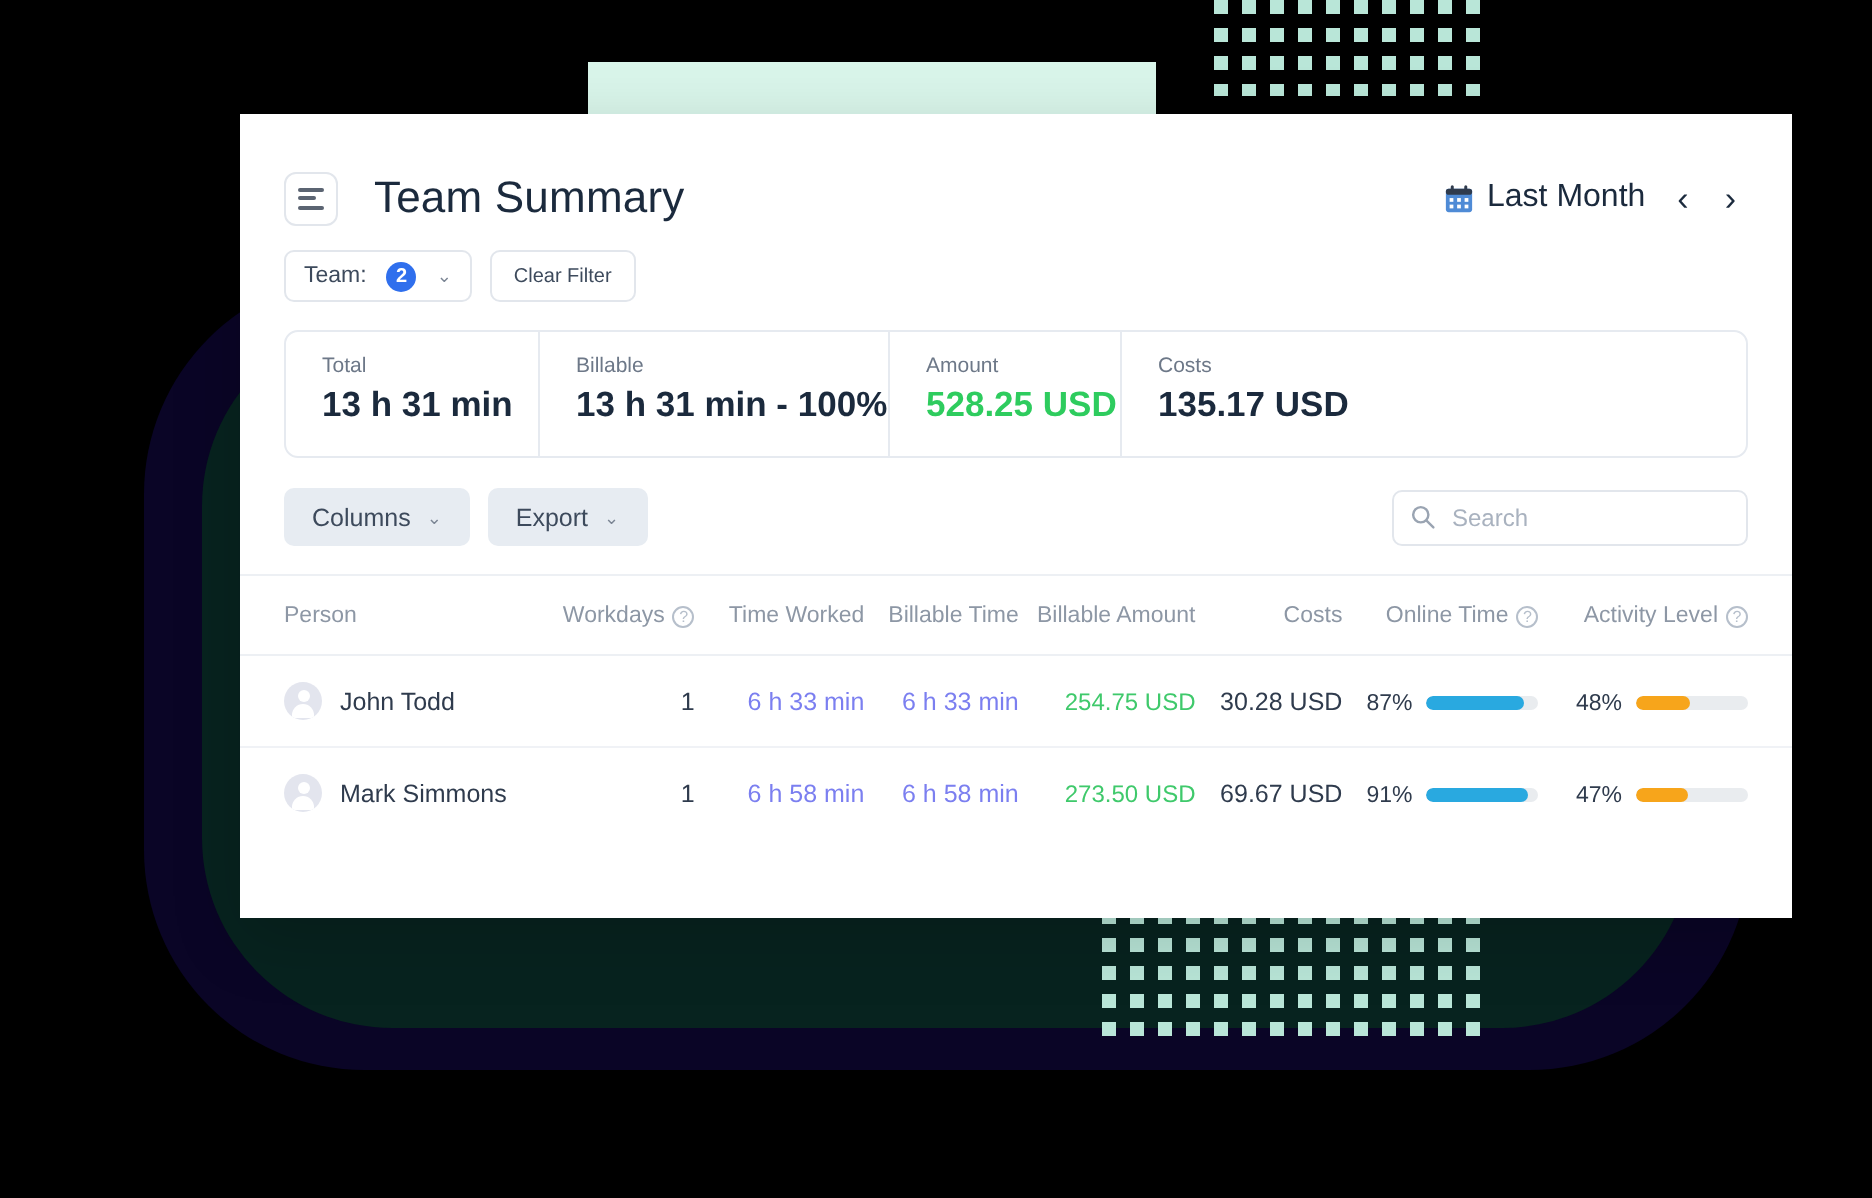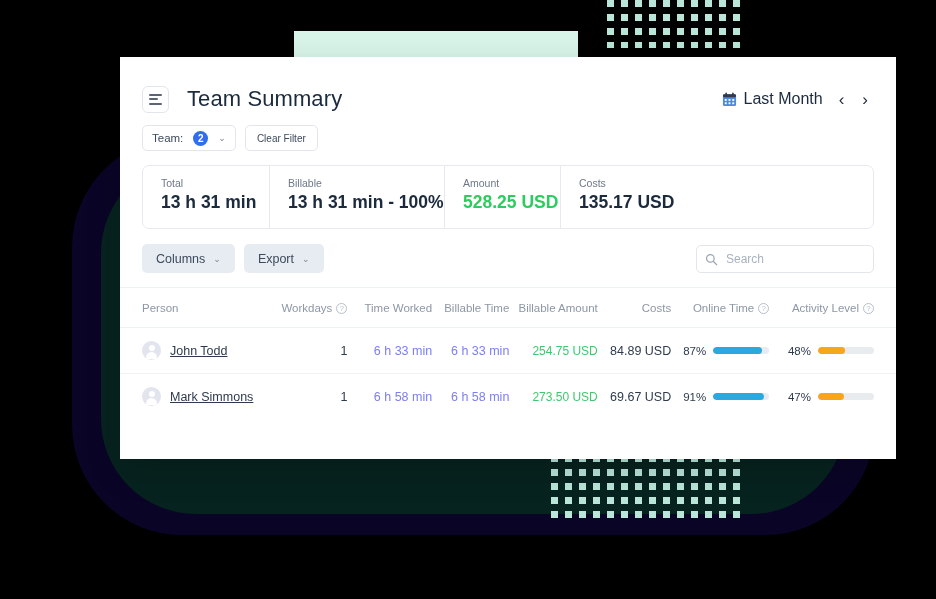--- a/index.html
+++ b/index.html
@@ -172,21 +172,21 @@
     width: 11px; height: 11px; border-radius: 50%;
     border: 1px solid #b6bfcb; color: #b6bfcb;
     font-size: 8px; line-height: 9px; text-align: center; display: inline-block;
   }
   tbody td {
     font-size: 12.5px; color: #2f3b4d;
     padding: 13px 0; text-align: right;
     border-bottom: 1px solid #f0f2f6; white-space: nowrap;
   }
   tbody tr:last-child td { border-bottom: none; }
-  td.col-person { text-align: left; padding-left: 22px; text-decoration: underline; }
+  td.col-person { text-align: left; padding-left: 22px; }
   .person-cell { display: flex; align-items: center; gap: 9px; }
   .avatar {
     width: 19px; height: 19px; border-radius: 50%;
     background: #e3e5ee; display: flex; align-items: center; justify-content: center;
     flex: none; overflow: hidden; position: relative;
   }
   .avatar .head { width:6px;height:6px;border-radius:50%;background:#fff;position:absolute;top:3.5px; }
   .avatar .body { width:11px;height:7px;border-radius:6px 6px 0 0;background:#fff;position:absolute;bottom:1px; }
   .link-time { color: #7b7ff0; }
   .money-green { color: #3fc96b; font-size: 12px; }
@@ -363,21 +363,21 @@
           <td class="col-workdays">1</td>
           <td class="col-worked">
             <span class="link-time">6 h 33 min</span>
           </td>
           <td class="col-billtime">
             <span class="link-time">6 h 33 min</span>
           </td>
           <td class="col-billamt">
             <span class="money-green">254.75 USD</span>
           </td>
-          <td class="col-costs">84.89 USD</td>
+          <td class="col-costs">30.28 USD</td>
           <td class="col-online">
             <span class="bar-cell">
               <span class="bar-pct">87%</span>
               <span class="bar-track">
                 <span class="bar-fill blue" style="width: 87%;"></span>
               </span>
             </span>
           </td>
           <td class="col-activity">
             <span class="bar-cell">

